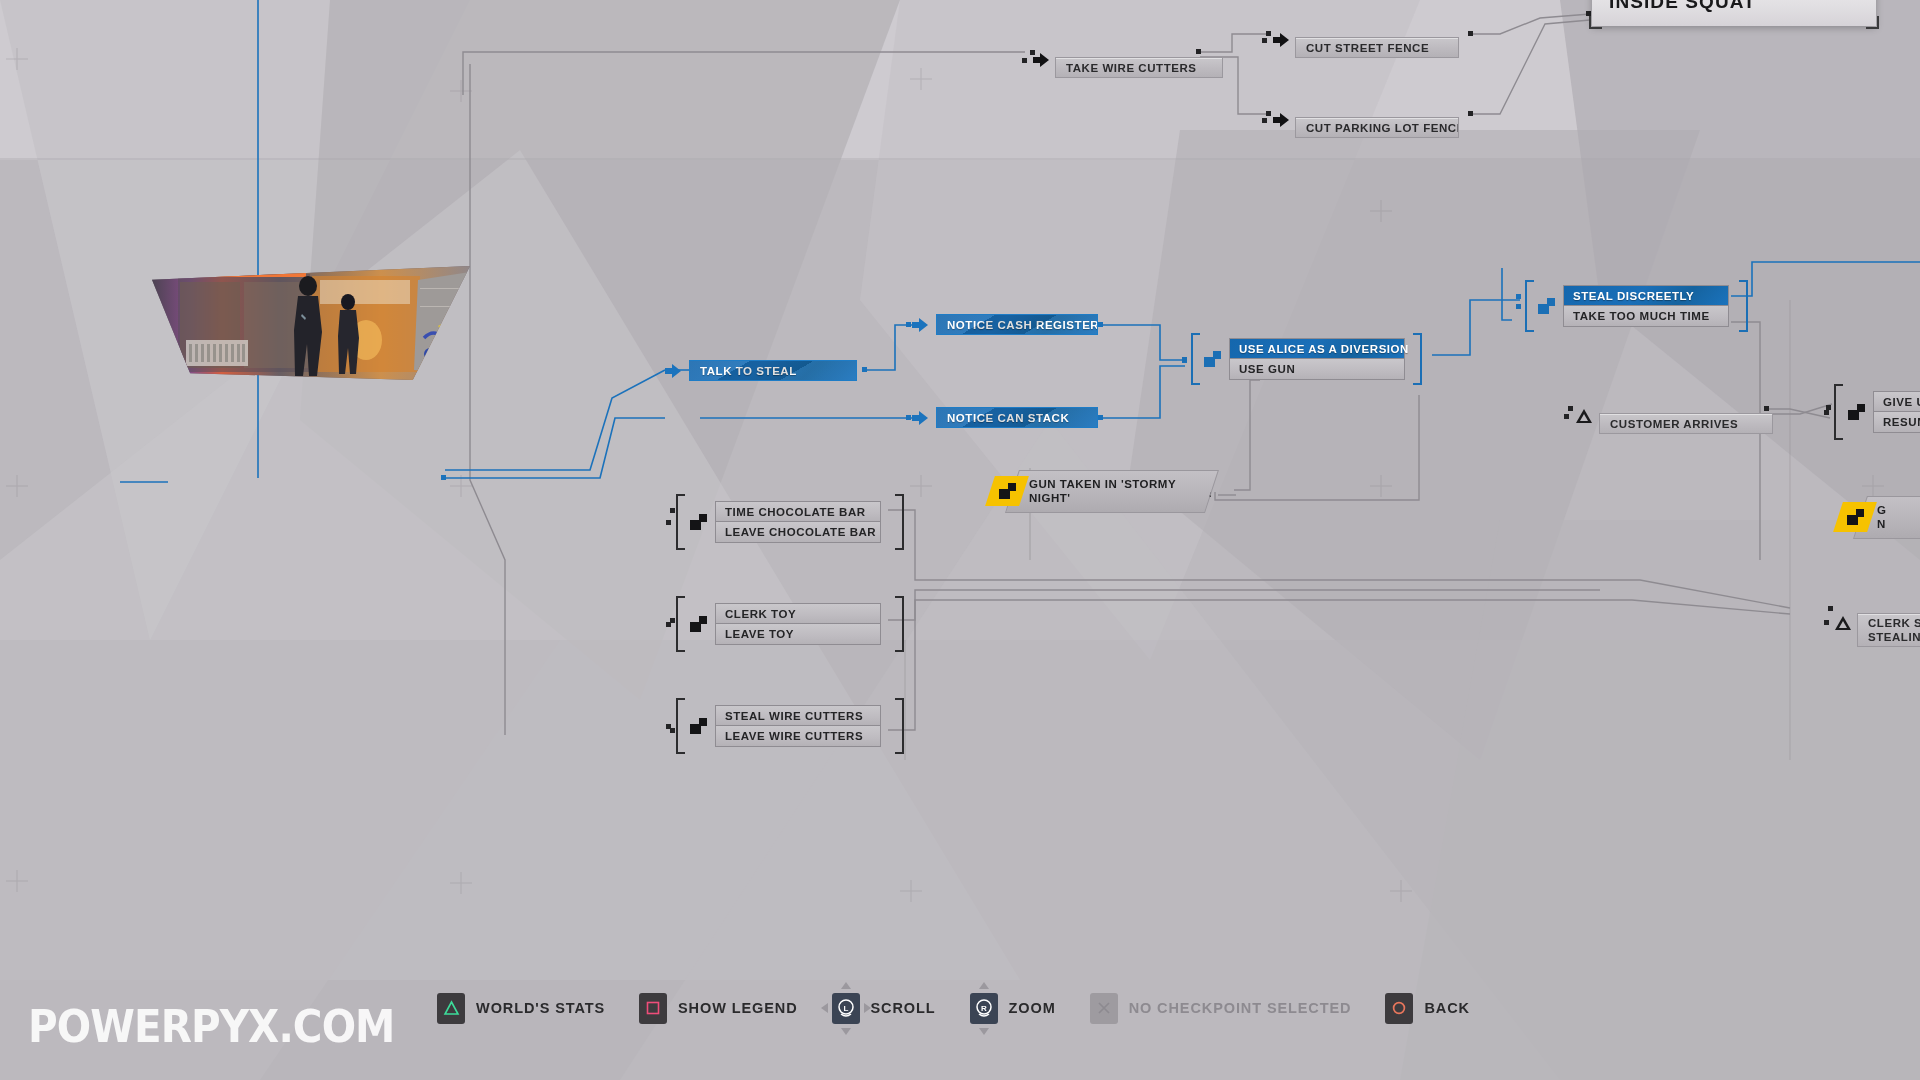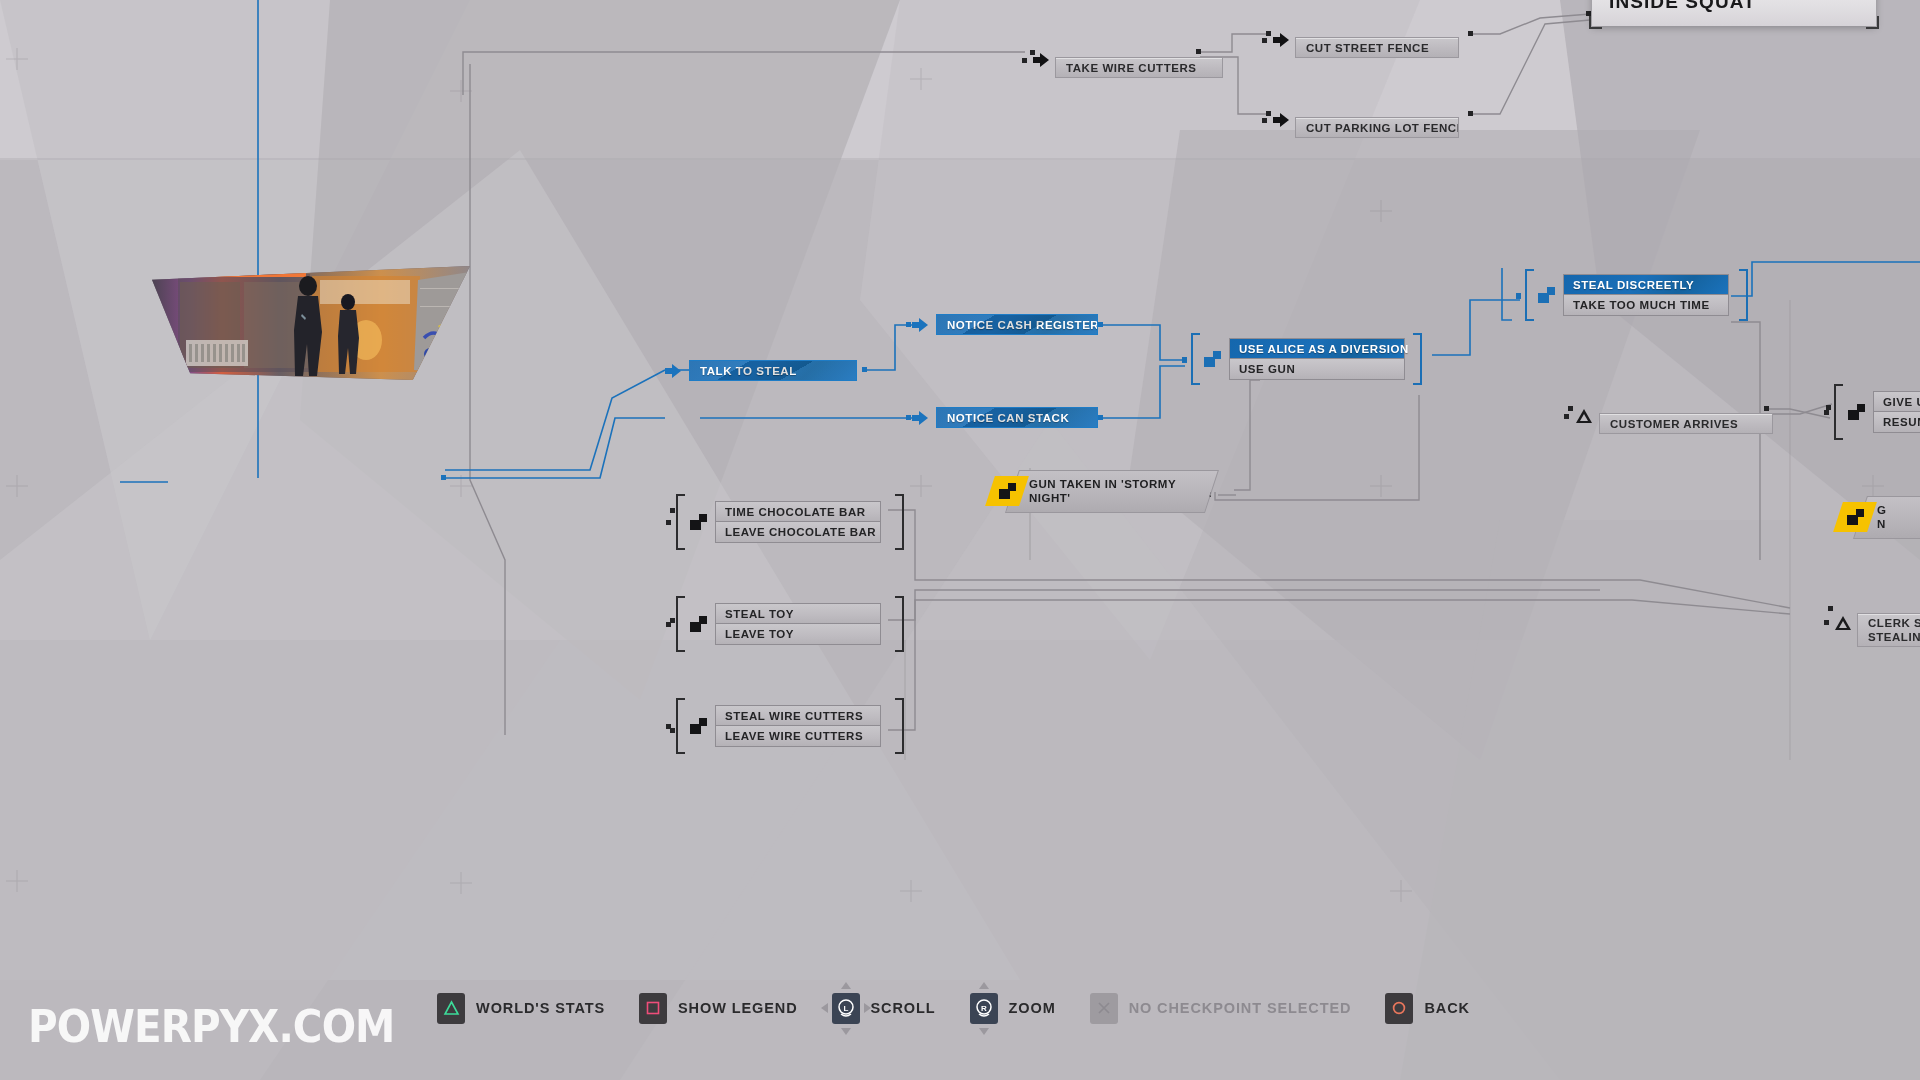--- a/index.html
+++ b/index.html
@@ -445,21 +445,21 @@
       </span>
     <span class="stack">
       <span class="opt sel" style="width:174px">USE ALICE AS A DIVERSION</span>
       <span class="opt" style="width:174px">USE GUN</span>
     </span>
     <span class="bracket r blueb" style="height:52px; margin-left:8px">
         <i></i>
       </span>
   </div>
 
-  <div class="choice" style="left:1516px; top:269px;">
+  <div class="choice" style="left:1516px; top:280px;">
     <span class="nub bluenub"></span>
     <span class="bracket blueb" style="height:52px; margin:0 4px">
         <i></i>
       </span>
     <span class="cicon blueicon" style="margin-right:8px">
         <b></b>
         <s></s>
       </span>
     <span class="stack">
       <span class="opt sel" style="width:164px">STEAL DISCREETLY</span>
@@ -491,21 +491,21 @@
   <div class="choice" style="left:666px; top:596px;">
     <span class="nub"></span>
     <span class="bracket" style="height:56px; margin:0 5px">
         <i></i>
       </span>
     <span class="cicon" style="margin-right:8px">
         <b></b>
         <s></s>
       </span>
     <span class="stack">
-      <span class="opt" style="width:164px">STEAL TOY</span>
+      <span class="opt" style="width:164px">CLERK TOY</span>
       <span class="opt" style="width:164px">LEAVE TOY</span>
     </span>
     <span class="bracket r" style="height:56px; margin-left:14px">
         <i></i>
       </span>
   </div>
 
   <div class="choice" style="left:666px; top:698px;">
     <span class="nub"></span>
     <span class="bracket" style="height:56px; margin:0 5px">

